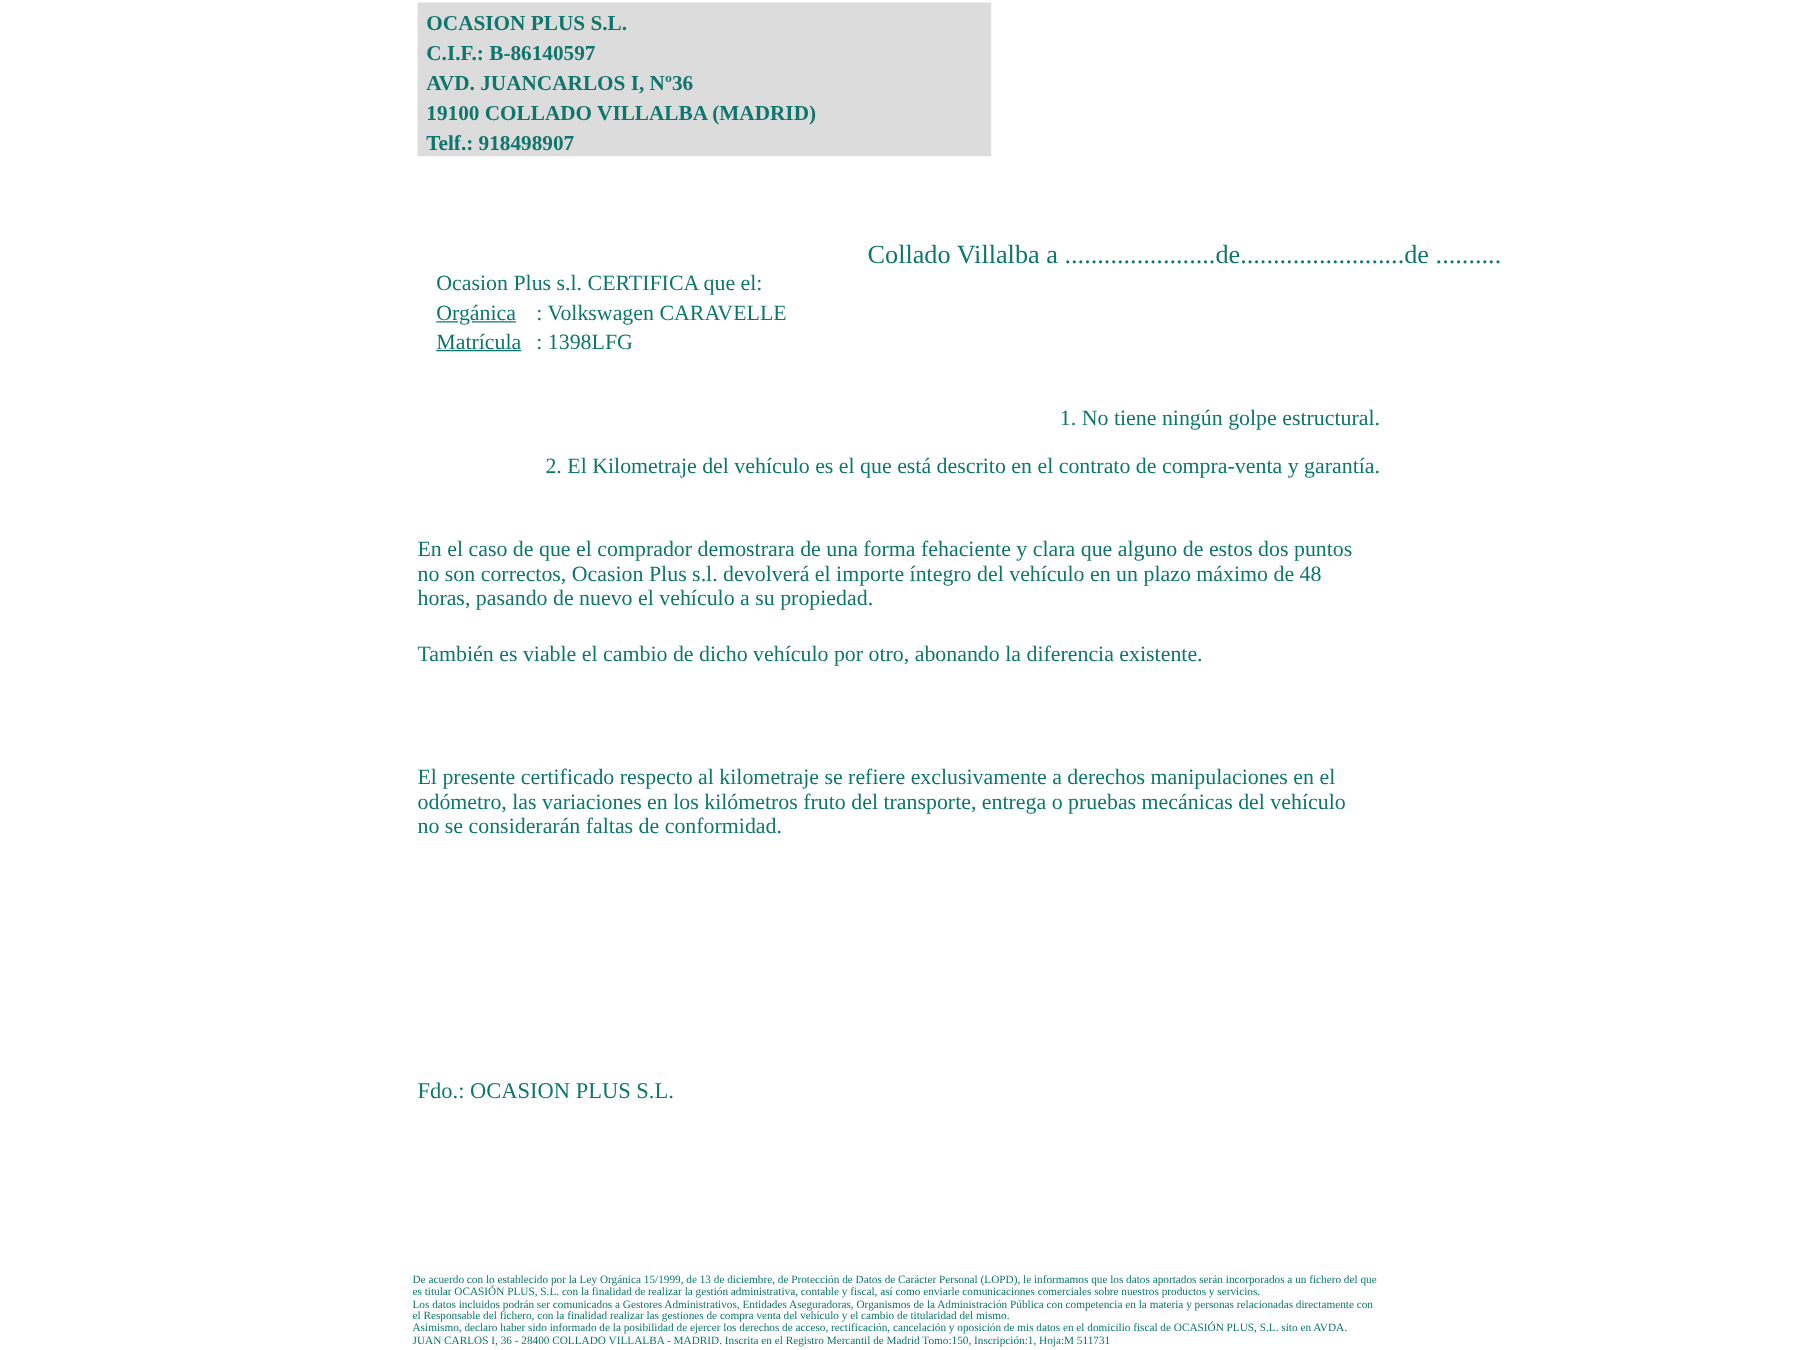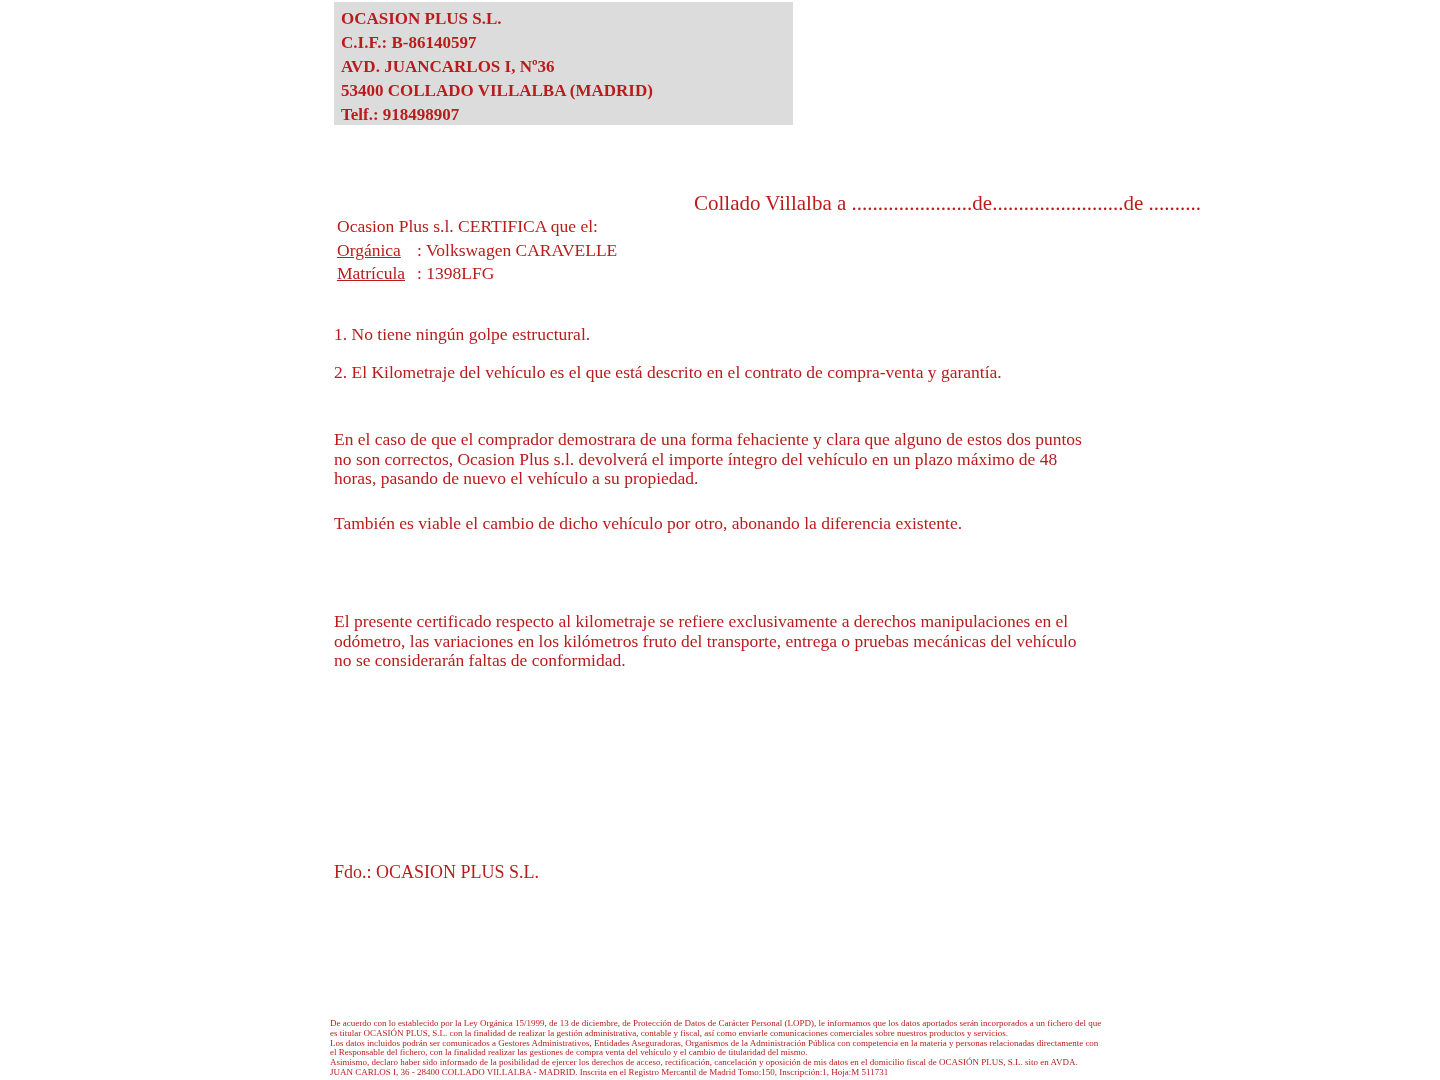--- a/index.html
+++ b/index.html
@@ -3,21 +3,21 @@
 <meta charset="utf-8">
 <style>
   * { margin: 0; padding: 0; box-sizing: border-box; }
   html, body { background: #ffffff; }
   .page {
     position: relative;
     width: 1440px;
     height: 1080px;
     background: #ffffff;
     font-family: "Liberation Serif", "DejaVu Serif", serif;
-    color: #b91c1c;
+    color: #0f766e;
     overflow: hidden;
   }
 
   
   .header-box {
     position: absolute;
     left: 334px;
     top: 2px;
     width: 459px;
     height: 123px;
@@ -37,39 +37,40 @@
     left: 694px;
     top: 171px;
     font-size: 21px;
     white-space: nowrap;
     margin-top: 20px;
   }
 
   
   .cert-block {
     position: absolute;
-    left: 337px;
+    left: 349px;
     top: 215px;
     font-size: 17.5px;
     line-height: 23.5px;
   }
   .cert-label {
     display: inline-block;
     width: 80px;
     text-decoration: underline;
   }
   .cert-value { white-space: pre; text-align: center; }
 
   
   .points {
     position: absolute;
     left: 334px;
     top: 325px;
     width: 770px;
     font-size: 17.5px;
+    text-align: right;
   }
   .points .point { margin-bottom: 18px; line-height: 19.5px; }
 
   
   .body-par {
     position: absolute;
     left: 334px;
     width: 762px;
     font-size: 17.5px;
     line-height: 19.6px;
@@ -100,21 +101,21 @@
 </style>
 </head>
 <body>
 
 <div class="page">
 
   <div class="header-box" style="background: rgb(220, 220, 220);">
     <div class="hline">OCASION PLUS S.L.</div>
     <div class="hline">C.I.F.: B-86140597</div>
     <div class="hline">AVD. JUANCARLOS I, Nº36</div>
-    <div class="hline">53400 COLLADO VILLALBA (MADRID)</div>
+    <div class="hline">19100 COLLADO VILLALBA (MADRID)</div>
     <div class="hline">Telf.: 918498907</div>
   </div>
 
   <div class="date-line">Collado Villalba a .......................de.........................de ..........</div>
 
   <div class="cert-block">
     <div>Ocasion Plus s.l. CERTIFICA que el:</div>
     <div>
       <span class="cert-label">Orgánica</span><span class="cert-value">: Volkswagen CARAVELLE</span>
     </div>

